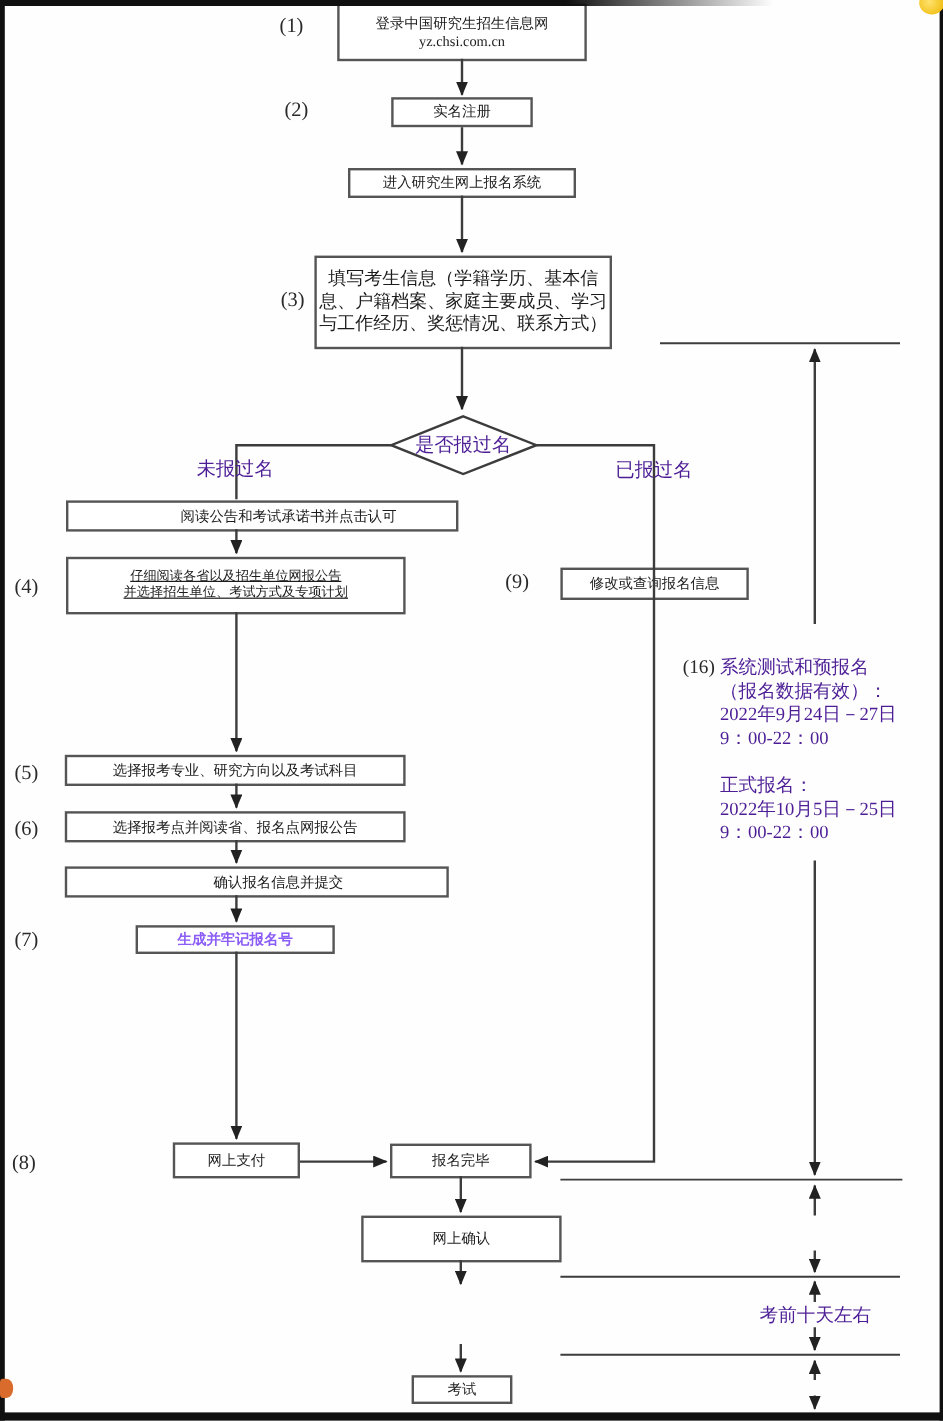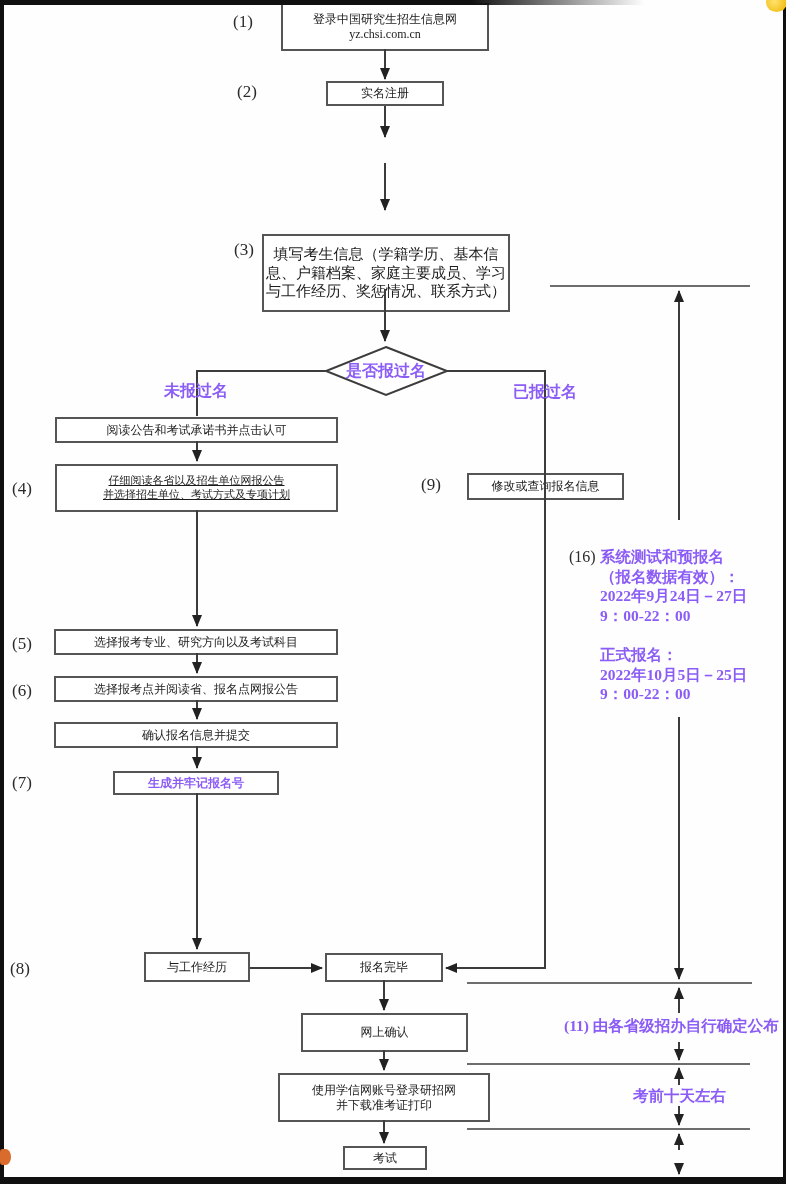--- a/index.html
+++ b/index.html
@@ -1,50 +1,49 @@
 <!DOCTYPE html>
 <html><head>
 <meta charset="utf-8">
 <style>
   html,body{margin:0;padding:0;}
   body{font-family:"Liberation Serif","DejaVu Serif",serif;background:#888;}
   #stage{position:relative;width:786px;height:1184px;background:#fefefe;overflow:hidden;margin:0 auto;}
   .box{position:absolute;border:2px solid #555;background:#fff;display:flex;align-items:center;justify-content:center;
        text-align:center;color:#1c1c1c;font-size:12px;line-height:1.25;white-space:pre-line;z-index:1;}
   .lbl{position:absolute;color:#2a2a2a;font-size:17px;z-index:3;white-space:nowrap;}
-  .txt{position:absolute;color:#8b5cf6;font-size:16px;z-index:3;white-space:pre-line;font-weight:bold;}
+  .txt{position:absolute;color:#4c1d95;font-size:16px;z-index:3;white-space:pre-line;}
   .red{color:#8b5cf6;font-weight:bold;}
   svg.wires{position:absolute;left:0;top:0;z-index:2;pointer-events:none;}
   .frame{position:absolute;background:#101010;z-index:4;}
   .blob{position:absolute;z-index:5;}
 </style>
 </head>
 <body>
 
 <div id="stage">
 
   <div class="box" style="left:281px;top:3px;width:204px;height:44px;">登录中国研究生招生信息网
 yz.chsi.com.cn</div>
   <div class="box" style="left:326px;top:81px;width:114px;height:21px;">实名注册</div>
-  <div class="box" style="left:262px;top:213px;width:244px;height:74px;font-size:15px;margin-top:21px;">填写考生信息（学籍学历、基本信
+  <div class="box" style="left:290px;top:140px;width:186px;height:21px;">进入研究生网上报名系统</div>
+  <div class="box" style="left:262px;top:213px;width:244px;height:74px;font-size:15px;">填写考生信息（学籍学历、基本信
 息、户籍档案、家庭主要成员、学习
 与工作经历、奖惩情况、联系方式）</div>
-  <div class="box" style="left:55px;top:417px;width:279px;height:22px;">阅读公告和考试承诺书并点击认可</div>
+  <div class="box" style="left:55px;top:417px;width:279px;height:22px;padding-left:44px;">阅读公告和考试承诺书并点击认可</div>
   <div class="box" style="left:55px;top:464px;width:279px;height:44px;font-size:11px;text-decoration:underline;">仔细阅读各省以及招生单位网报公告
 并选择招生单位、考试方式及专项计划</div>
   <div class="box" style="left:467px;top:473px;width:153px;height:23px;">修改或查询报名信息</div>
   <div class="box" style="left:54px;top:629px;width:280px;height:22px;">选择报考专业、研究方向以及考试科目</div>
   <div class="box" style="left:54px;top:676px;width:280px;height:22px;">选择报考点并阅读省、报名点网报公告</div>
-  <div class="box" style="left:54px;top:722px;width:280px;height:22px;">确认报名信息并提交</div>
+  <div class="box" style="left:54px;top:722px;width:280px;height:22px;padding-left:36px;">确认报名信息并提交</div>
   <div class="box red" style="left:113px;top:771px;width:162px;height:20px;">生成并牢记报名号</div>
-  <div class="box" style="left:144px;top:952px;width:102px;height:26px;">与工作经历</div>
+  <div class="box" style="left:144px;top:952px;width:102px;height:26px;">网上支付</div>
   <div class="box" style="left:325px;top:953px;width:114px;height:25px;">报名完毕</div>
   <div class="box" style="left:301px;top:1013px;width:163px;height:35px;">网上确认</div>
-  <div class="box" style="left:278px;top:1073px;width:208px;height:45px;">使用学信网账号登录研招网
-并下载准考证打印</div>
   <div class="box" style="left:343px;top:1146px;width:80px;height:20px;">考试</div>
 
   <svg class="wires" width="786" height="1184" viewBox="0 0 786 1184">
     <defs>
       <marker id="ah" markerUnits="userSpaceOnUse" markerWidth="12" markerHeight="10" refX="11" refY="5" orient="auto">
         <path d="M0,0 L12,5 L0,10 Z" fill="#222"></path>
       </marker>
     </defs>
     <g stroke="#3c3c3c" stroke-width="2" fill="none">
 
@@ -105,24 +104,20 @@
   <div class="lbl" style="left:569px;top:548px;font-size:16px;">(16)</div>
   <div class="txt" style="left:600px;top:547px;width:170px;font-size:15.5px;line-height:19.6px;">系统测试和预报名
 （报名数据有效）：
 2022年9月24日－27日
 9：00-22：00
 
 正式报名：
 2022年10月5日－25日
 9：00-22：00</div>
 
-  <div class="txt" style="left:564px;top:1016px;font-size:15.5px;white-space:nowrap;">
-    <span>(11)</span>
-    <span>由各省级招办自行确定公布</span>
-  </div>
 
   <div class="txt" style="left:633px;top:1086px;font-size:15.5px;white-space:nowrap;">考前十天左右</div>
 
   <div class="frame" style="left:0;top:0;width:4px;height:1184px;"></div>
   <div class="frame" style="left:783px;top:0;width:3px;height:1184px;"></div>
   <div class="frame" style="left:0;top:1177px;width:786px;height:7px;"></div>
   <div class="frame" style="left:0;top:0;width:786px;height:5px;background:linear-gradient(to right,#101010 0%,#101010 60%,rgba(16,16,16,0) 82%);"></div>
 
   <div class="blob" style="left:766px;top:-7px;width:21px;height:19px;border-radius:50%;background:radial-gradient(circle at 40% 45%,#ffe36e 0%,#f2c11c 70%,#d9a30e 100%);"></div>
   <div class="blob" style="left:0px;top:1149px;width:11px;height:16px;border-radius:30% 70% 70% 30%;background:#d96c2c;"></div>

